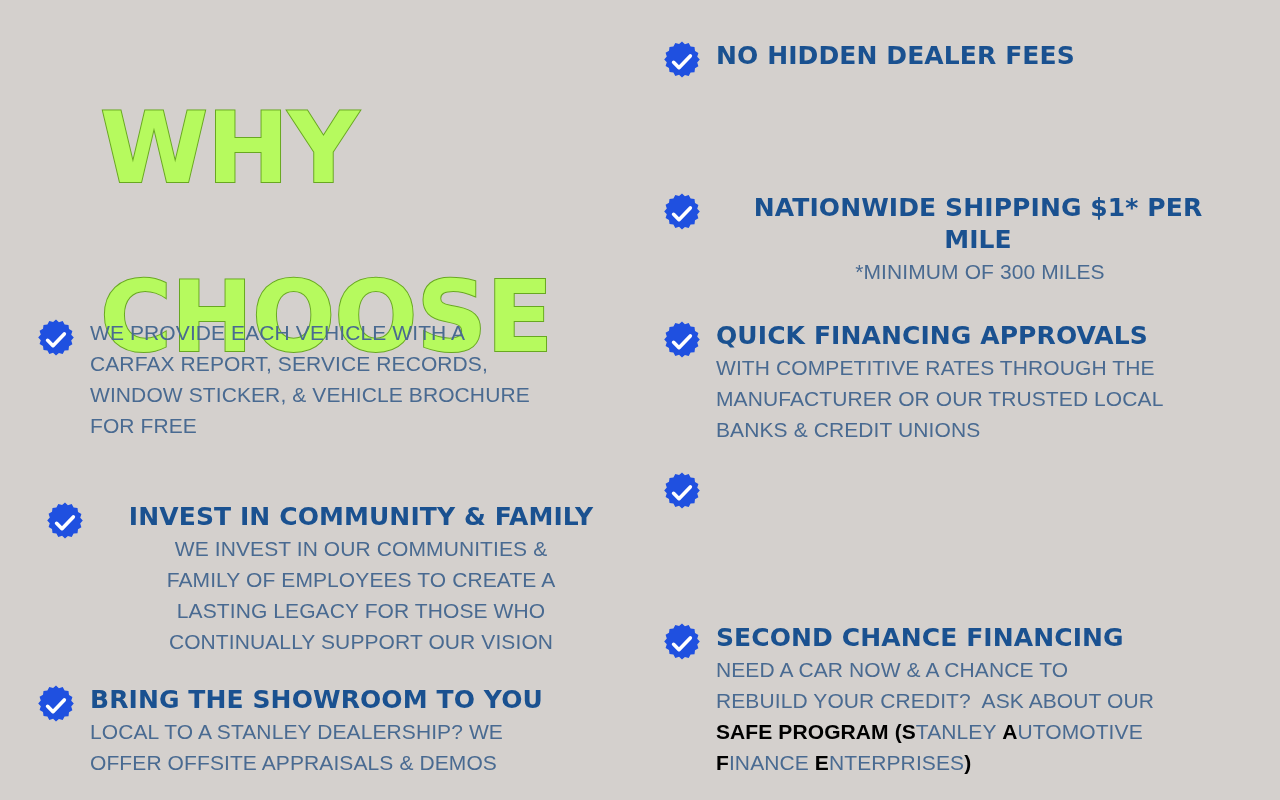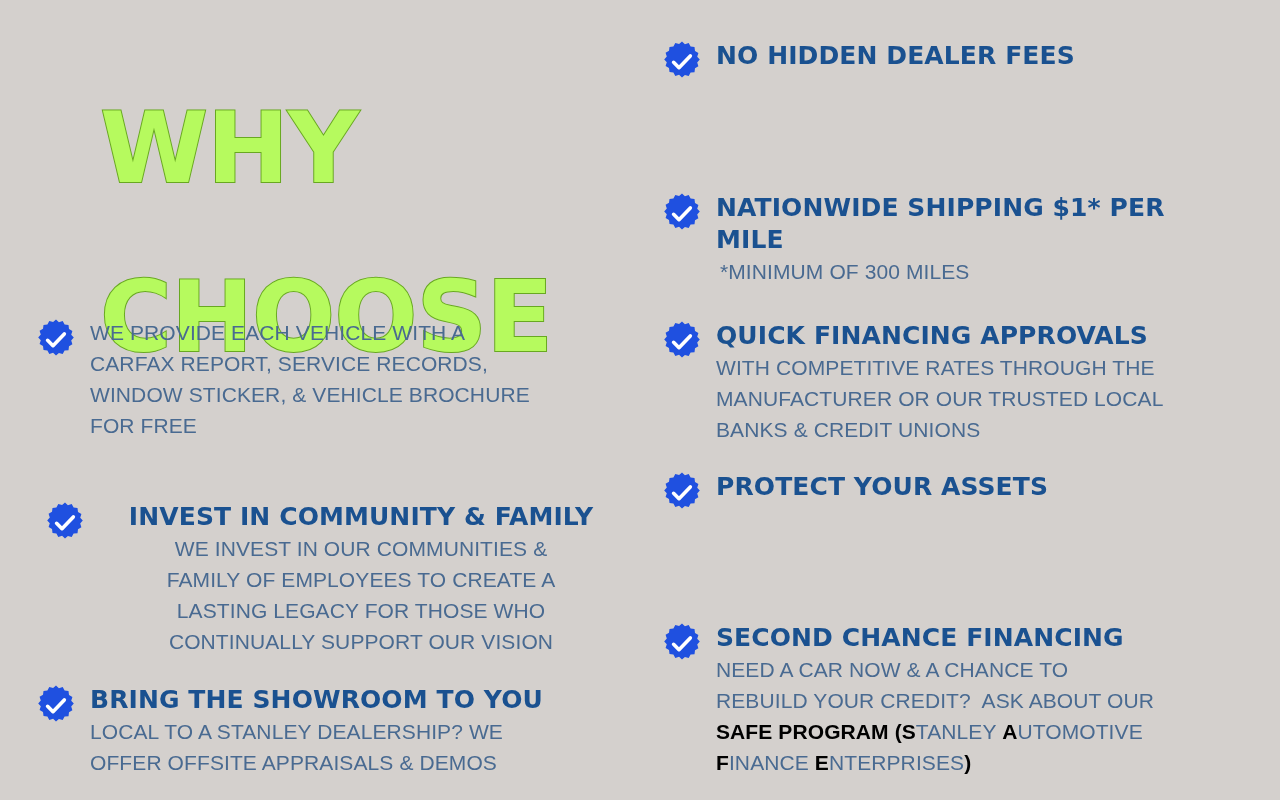--- a/index.html
+++ b/index.html
@@ -107,21 +107,21 @@
     color: #000000;
   }
 
   
   #feat-l0 { left: 34px; top: 318px; width: 580px; }
   #feat-l1 { left: 43px; top: 501px; width: 580px; text-align: center; }
   #feat-l2 { left: 34px; top: 684px; width: 580px; }
 
   
   #feat-r0 { left: 20px; top: 40px;  width: 580px; }
-  #feat-r1 { left: 20px; top: 192px; width: 580px; }
+  #feat-r1 { left: 20px; top: 192px; width: 580px; text-align: center; }
   #feat-r2 { left: 20px; top: 320px; width: 580px; }
   #feat-r3 { left: 20px; top: 471px; width: 580px; }
   #feat-r4 { left: 20px; top: 622px; width: 580px; }
 
   
   .subnote { padding-left: 4px; }
 </style>
 </head>
 <body>
 
@@ -224,21 +224,20 @@
     </div>
 
     <div class="feature" id="feat-r3">
       <span class="badge">
         <svg viewBox="0 0 44 44" aria-hidden="true">
           <path fill="#1f50e0" d="M22 1.6l2.9 2.6 3.8-1.1 1.9 3.5 3.9.4.5 3.9 3.4 2-1.2 3.8 2.6 2.9-2.6 2.9 1.2 3.8-3.4 2-.5 3.9-3.9.4-1.9 3.5-3.8-1.1L22 37.4l-2.9-2.6-3.8 1.1-1.9-3.5-3.9-.4-.5-3.9-3.4-2 1.2-3.8L4.2 19.5l2.6-2.9-1.2-3.8 3.4-2 .5-3.9 3.9-.4 1.9-3.5 3.8 1.1L22 1.6z"></path>
           <path fill="none" stroke="#ffffff" stroke-width="3.6" stroke-linecap="round" stroke-linejoin="round" d="M13.6 22.3l5.4 5.4 11.3-11.8"></path>
         </svg>
       </span>
       <div class="feature-body">
-        <div class="feature-title">PROTECT YOUR ASSETS</div>
       </div>
     </div>
 
     <div class="feature" id="feat-r4">
       <span class="badge">
         <svg viewBox="0 0 44 44" aria-hidden="true">
           <path fill="#1f50e0" d="M22 1.6l2.9 2.6 3.8-1.1 1.9 3.5 3.9.4.5 3.9 3.4 2-1.2 3.8 2.6 2.9-2.6 2.9 1.2 3.8-3.4 2-.5 3.9-3.9.4-1.9 3.5-3.8-1.1L22 37.4l-2.9-2.6-3.8 1.1-1.9-3.5-3.9-.4-.5-3.9-3.4-2 1.2-3.8L4.2 19.5l2.6-2.9-1.2-3.8 3.4-2 .5-3.9 3.9-.4 1.9-3.5 3.8 1.1L22 1.6z"></path>
           <path fill="none" stroke="#ffffff" stroke-width="3.6" stroke-linecap="round" stroke-linejoin="round" d="M13.6 22.3l5.4 5.4 11.3-11.8"></path>
         </svg>
       </span>

